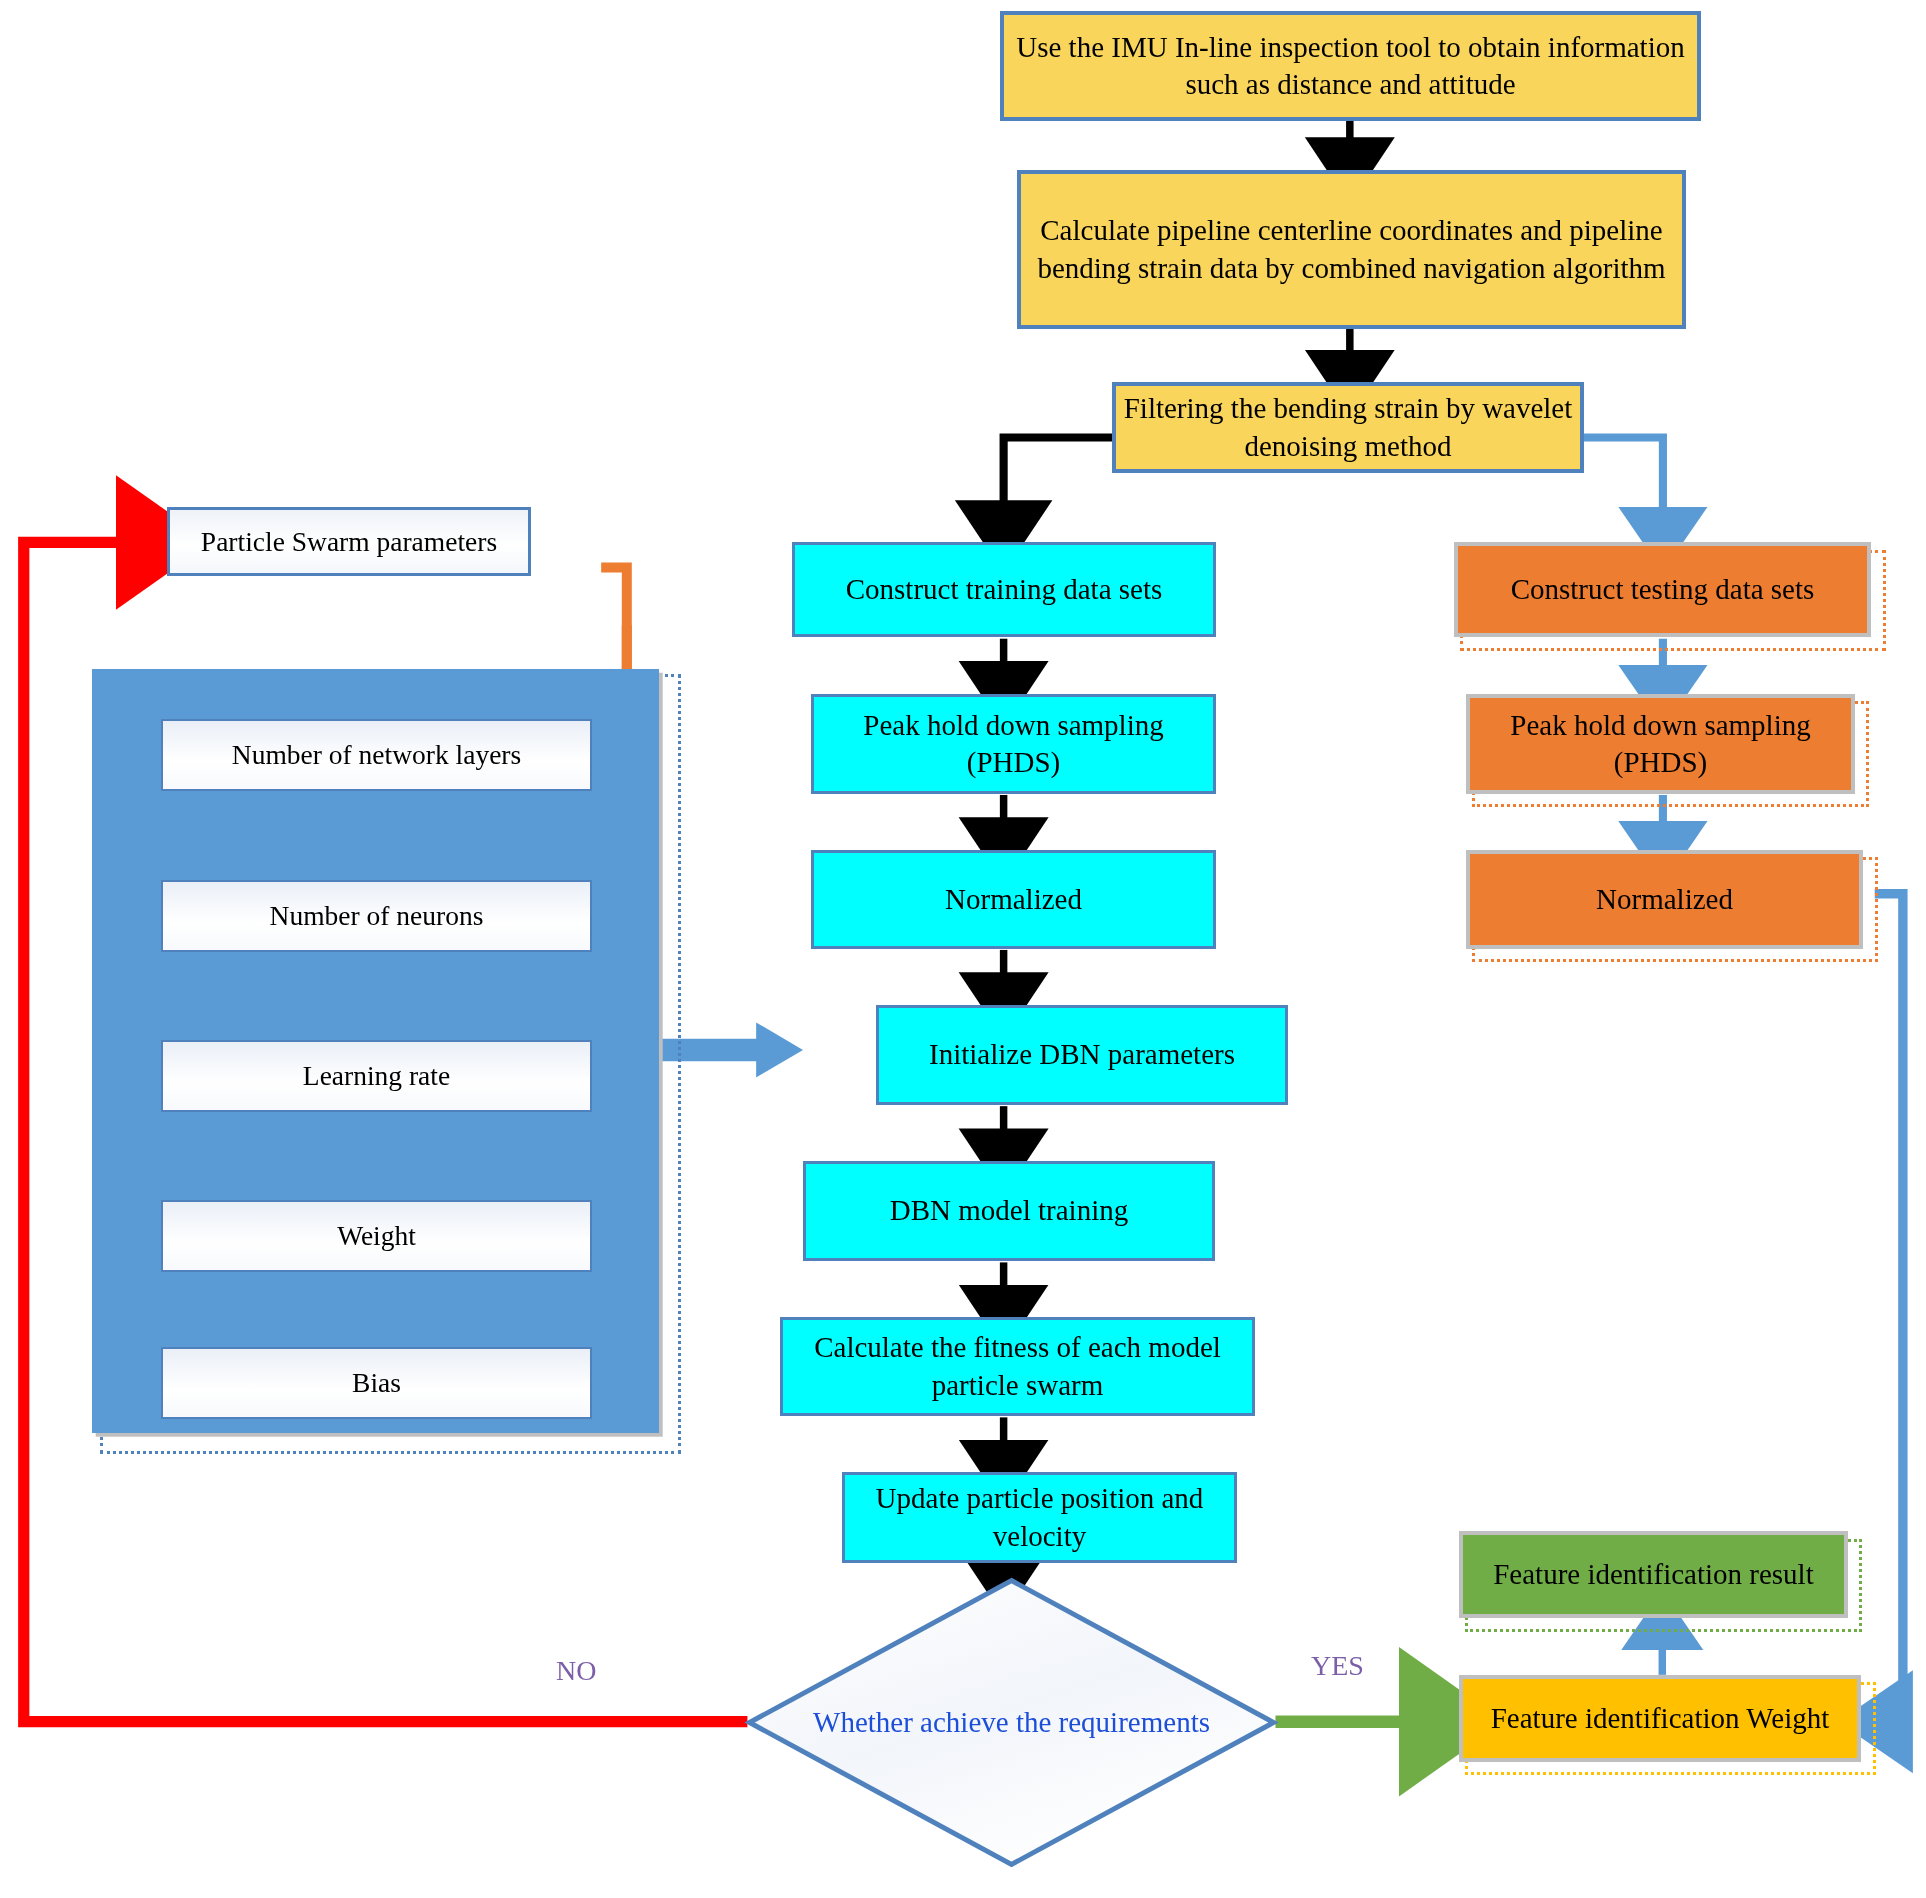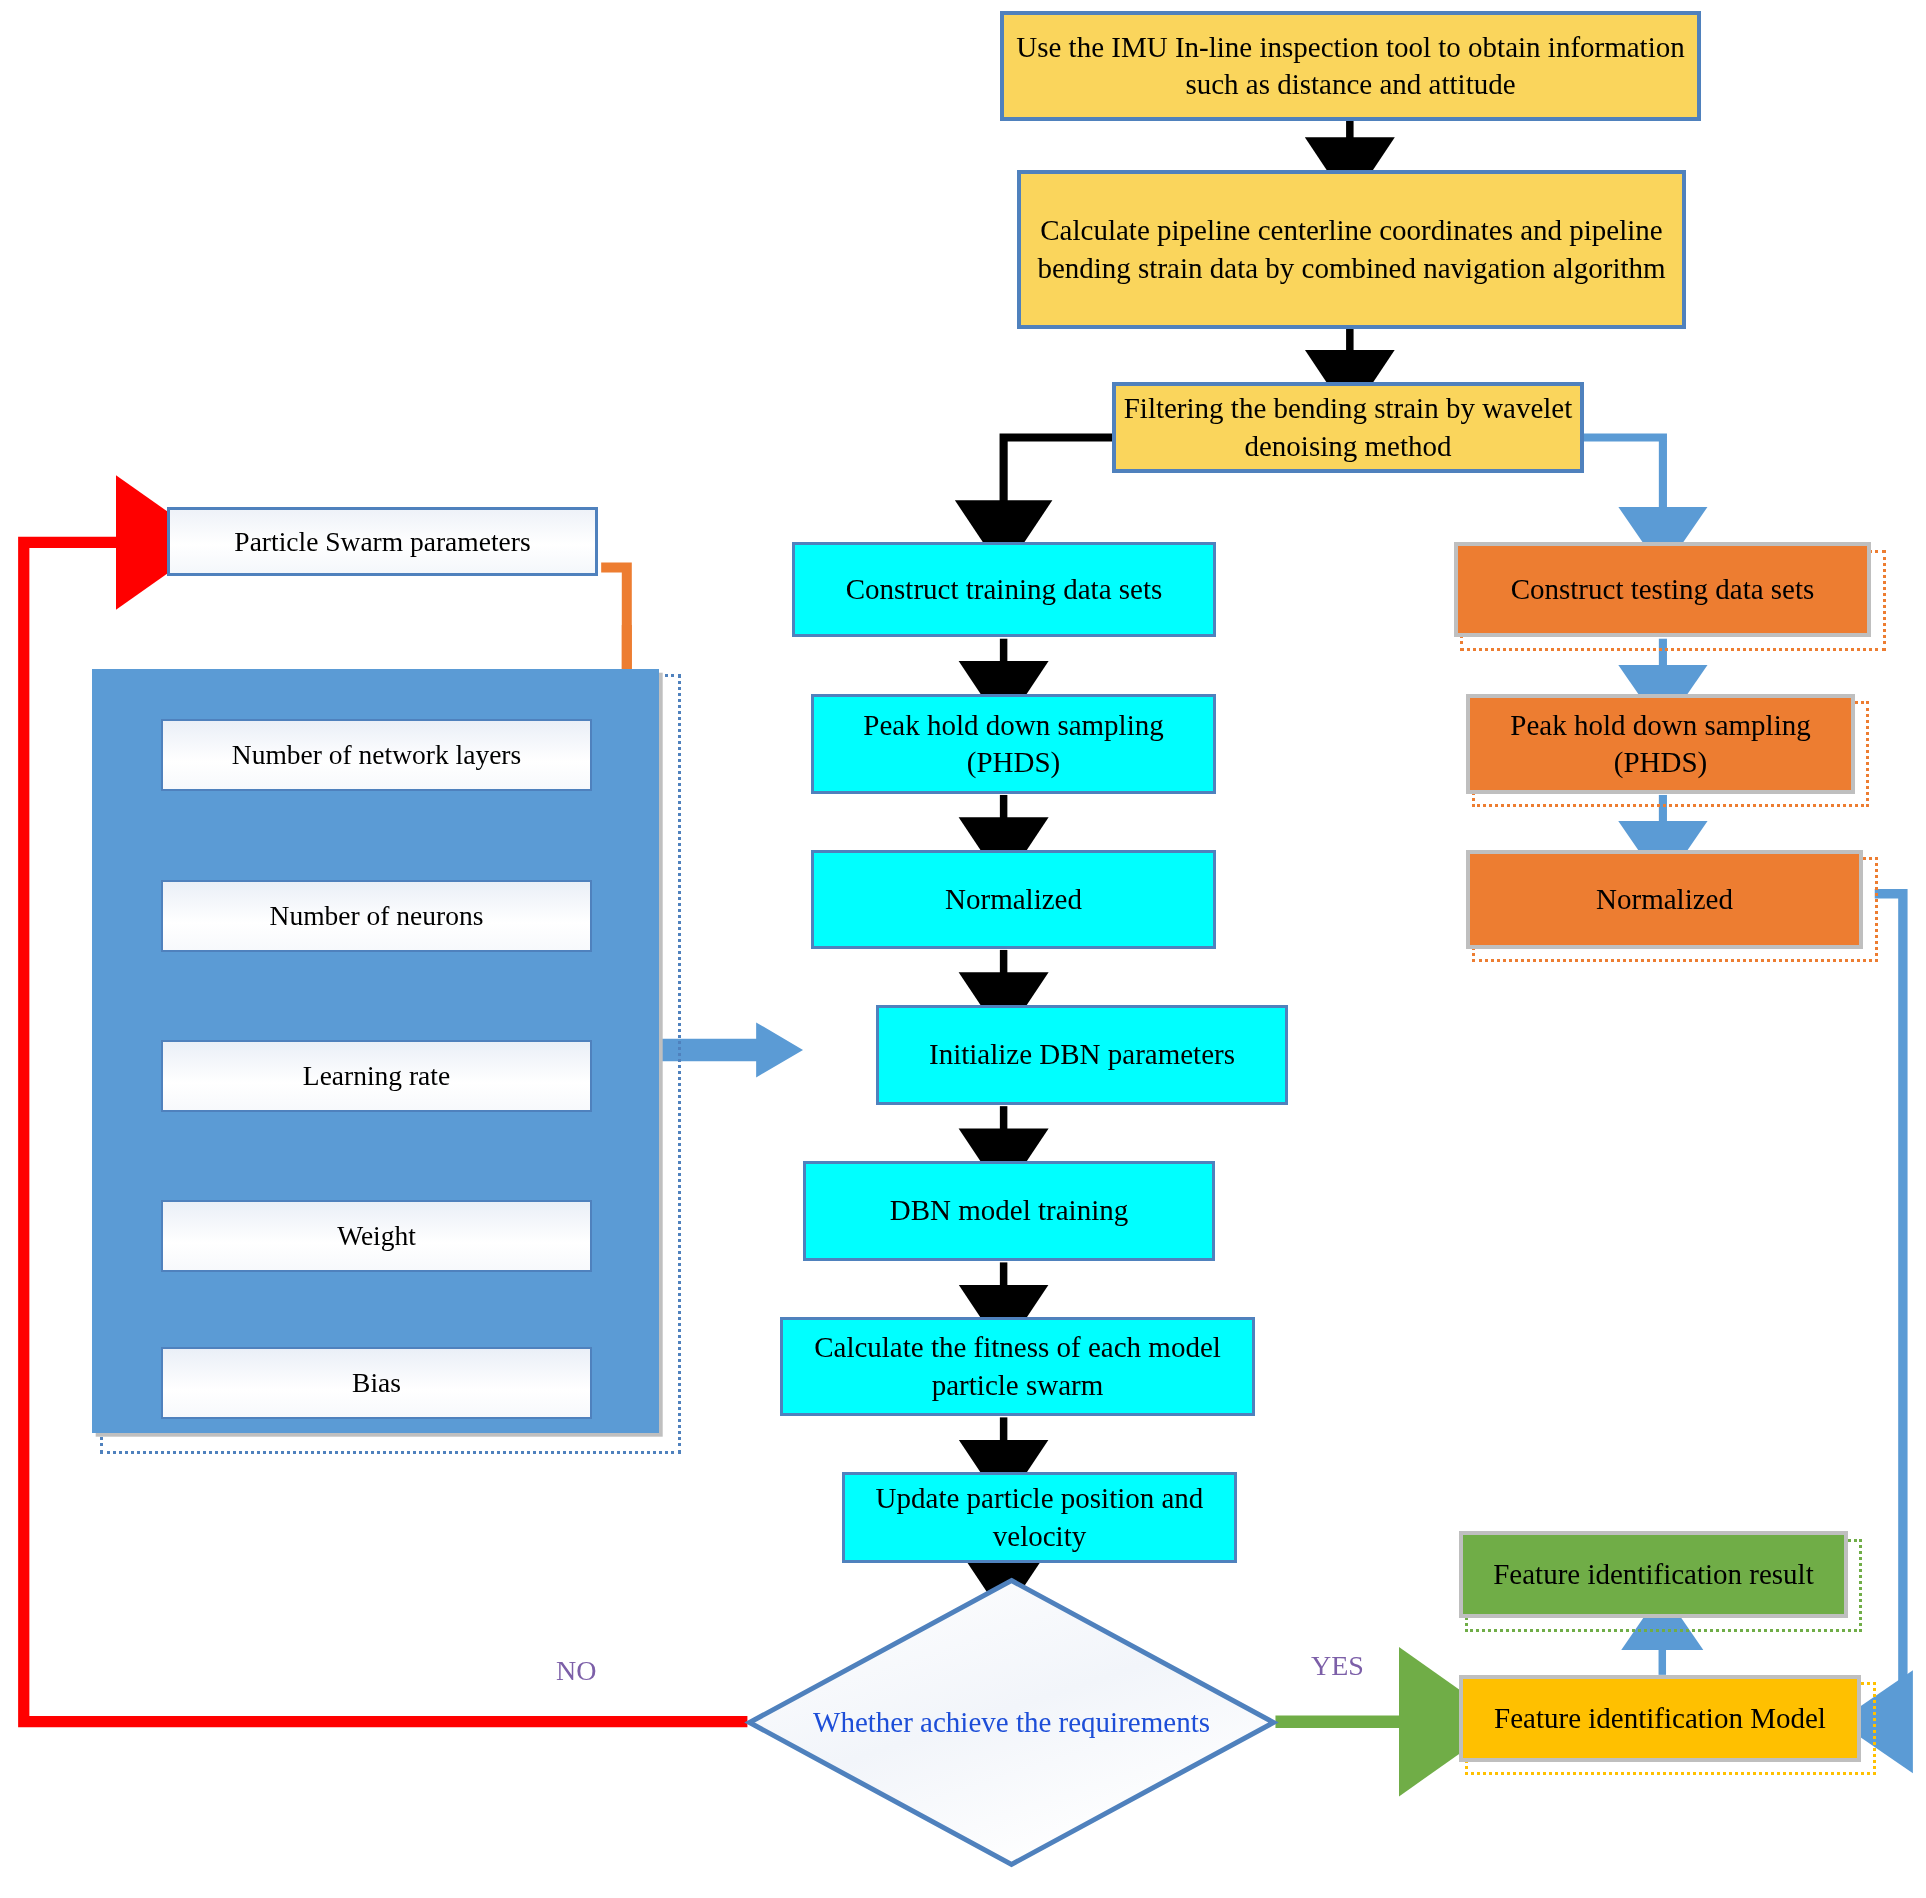--- a/index.html
+++ b/index.html
@@ -187,21 +187,21 @@
   <div class="dots orange-d" style="left:1472px;top:701px;width:391px;height:100px;"></div>
   <div class="node orange" style="left:1466px;top:694px;width:389px;height:100px;">
     <span class="lbl">Peak hold down sampling (PHDS)</span>
   </div>
 
   <div class="dots orange-d" style="left:1472px;top:857px;width:400px;height:99px;"></div>
   <div class="node orange" style="left:1466px;top:850px;width:397px;height:99px;">
     <span class="lbl">Normalized</span>
   </div>
 
-  <div class="node white" style="left:167px;top:507px;width:431px;height:69px;text-align:center;">
+  <div class="node white" style="left:167px;top:507px;width:364px;height:69px;text-align:center;">
     <span class="lbl">Particle Swarm parameters</span>
   </div>
 
   <div class="dots blue-d" style="left:100px;top:674px;width:575px;height:774px;"></div>
 
   <div class="panel" style="left:92px;top:669px;width:567px;height:764px;"></div>
 
   <div class="node white-inner" style="left:161px;top:719px;width:431px;height:72px;">
     <span class="lbl">Number of network layers</span>
   </div>
@@ -218,20 +218,20 @@
     <span class="lbl">Bias</span>
   </div>
 
   <div class="dots green-d" style="left:1465px;top:1539px;width:391px;height:87px;"></div>
   <div class="node green" style="left:1459px;top:1531px;width:389px;height:87px;">
     <span class="lbl">Feature identification result</span>
   </div>
 
   <div class="dots amber-d" style="left:1465px;top:1682px;width:405px;height:87px;"></div>
   <div class="node amber" style="left:1459px;top:1675px;width:402px;height:87px;">
-    <span class="lbl">Feature identification Model</span>
+    <span class="lbl">Feature identification Weight</span>
   </div>
 
   <span class="edgelabel" style="left:556px;top:1655px;">NO</span>
   <span class="edgelabel" style="left:1311px;top:1650px;">YES</span>
 
 </div>
 
 
 </body></html>

